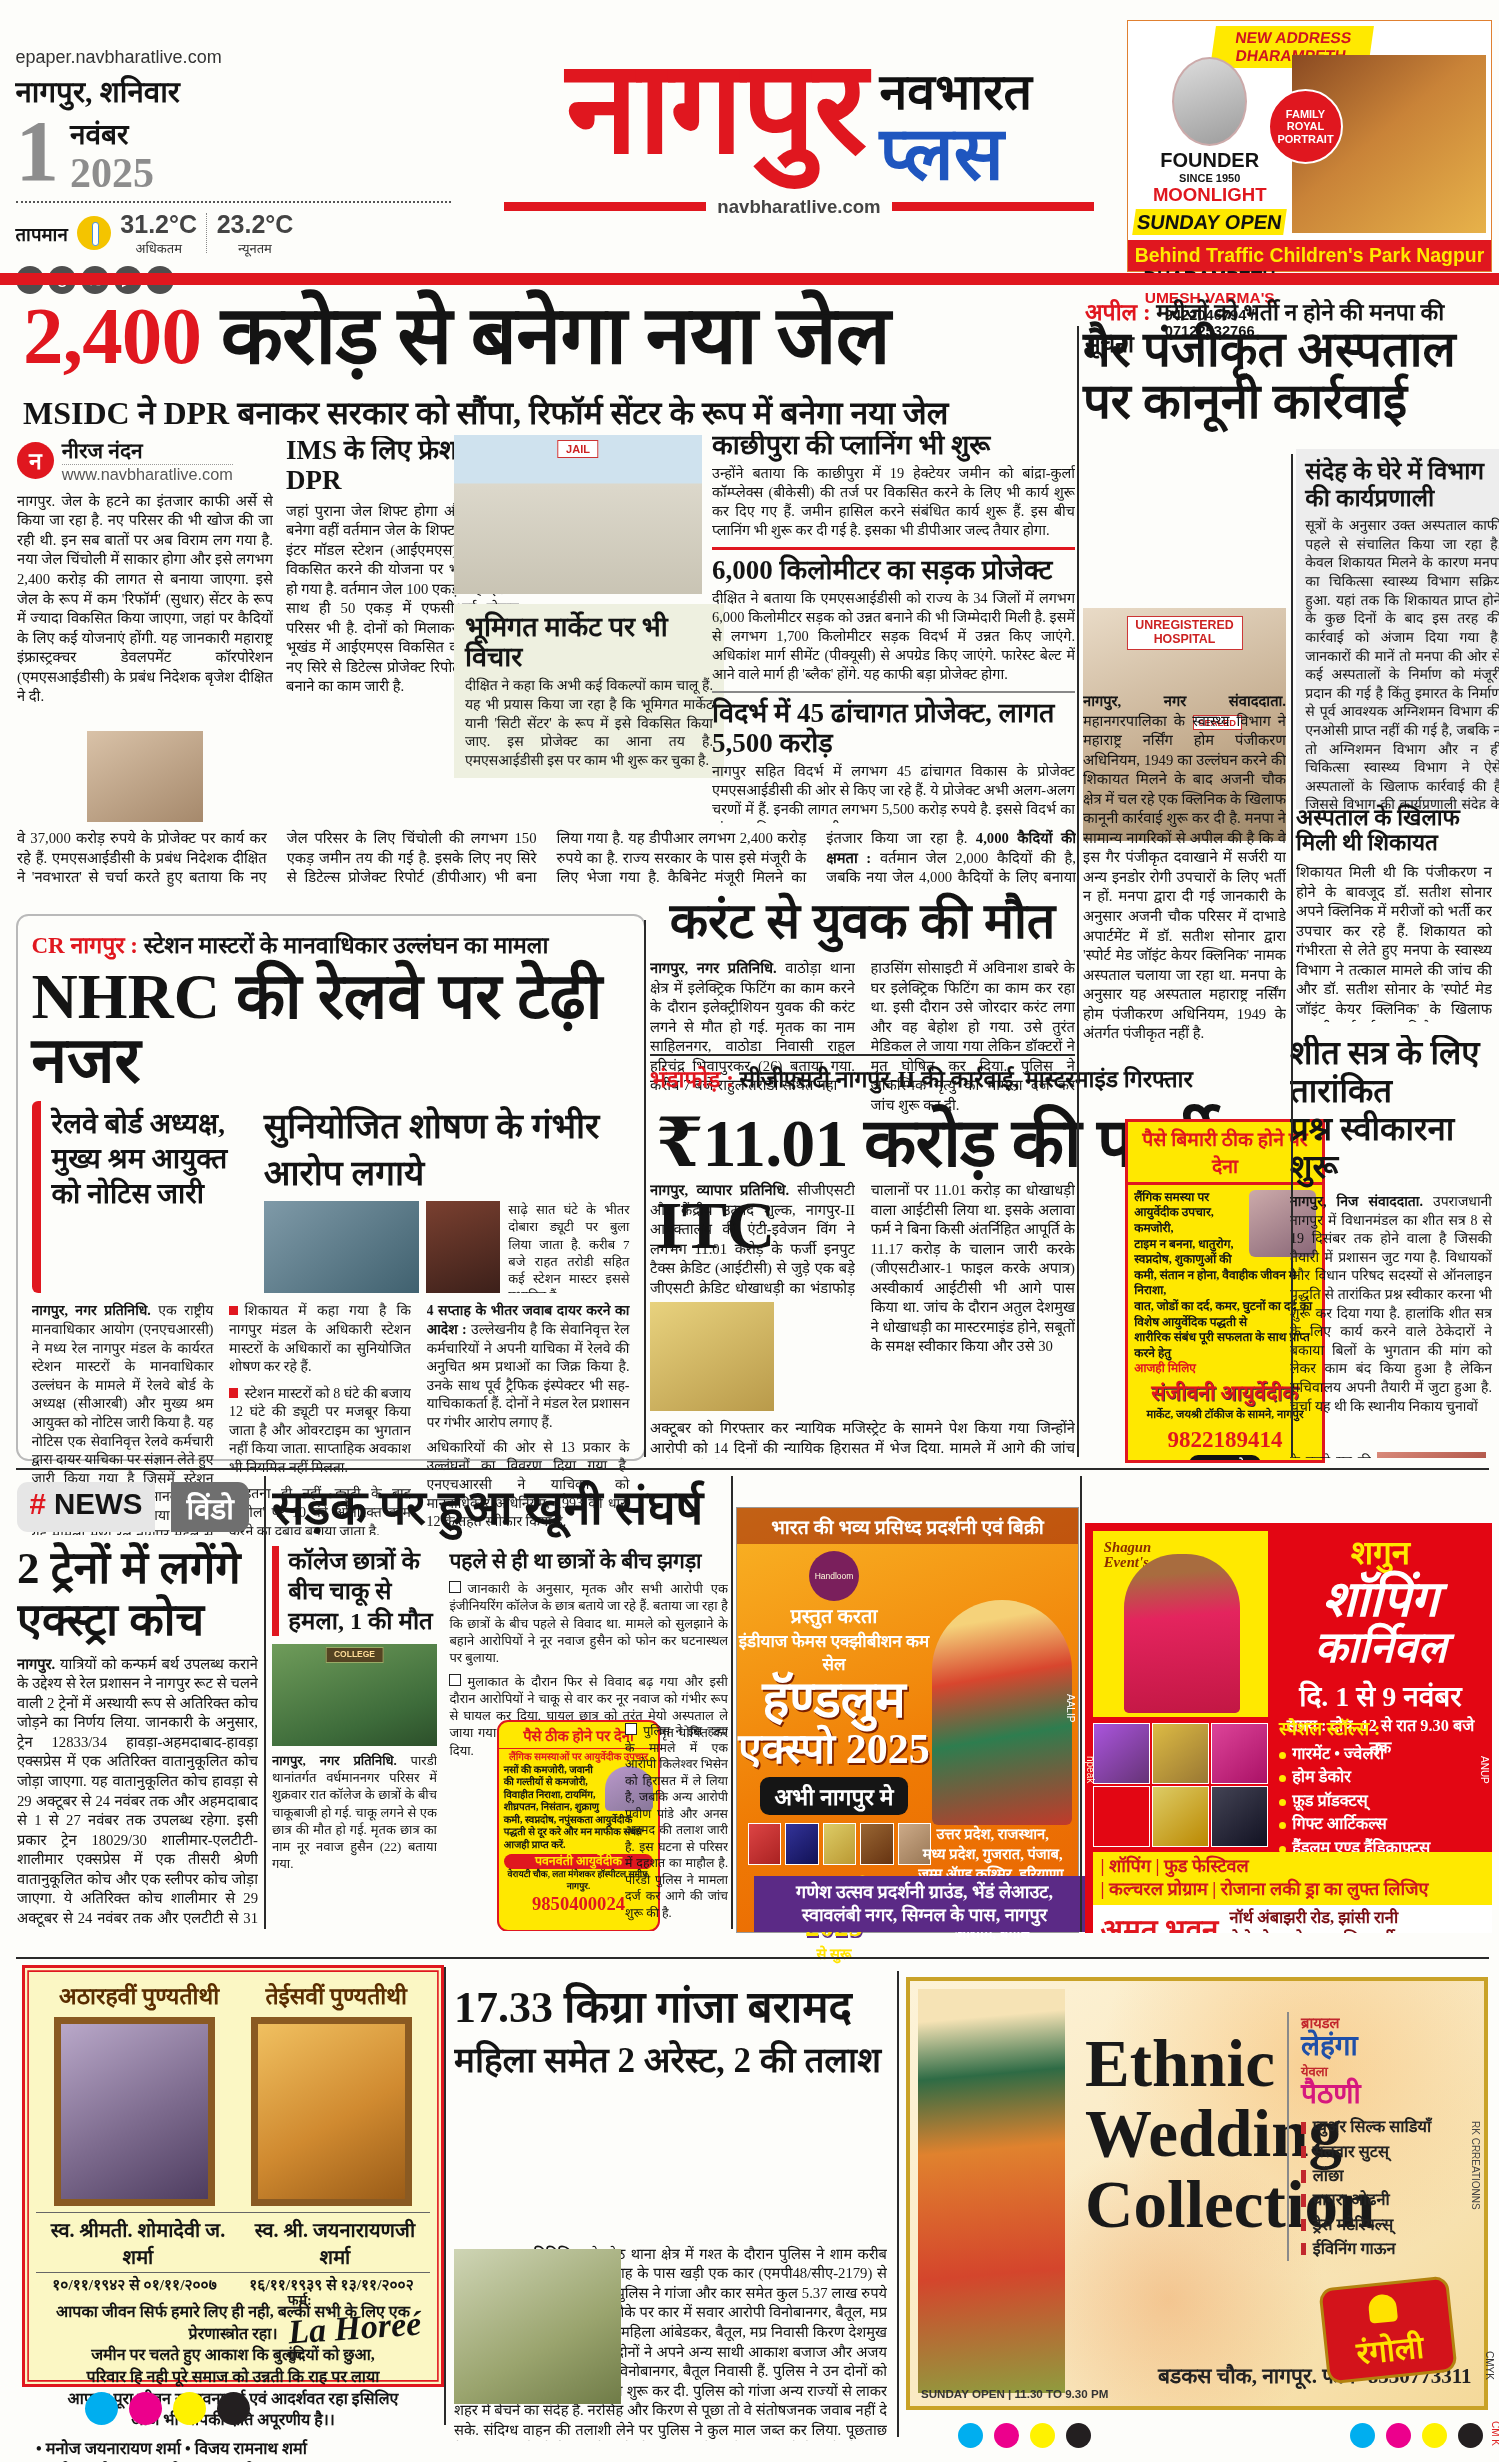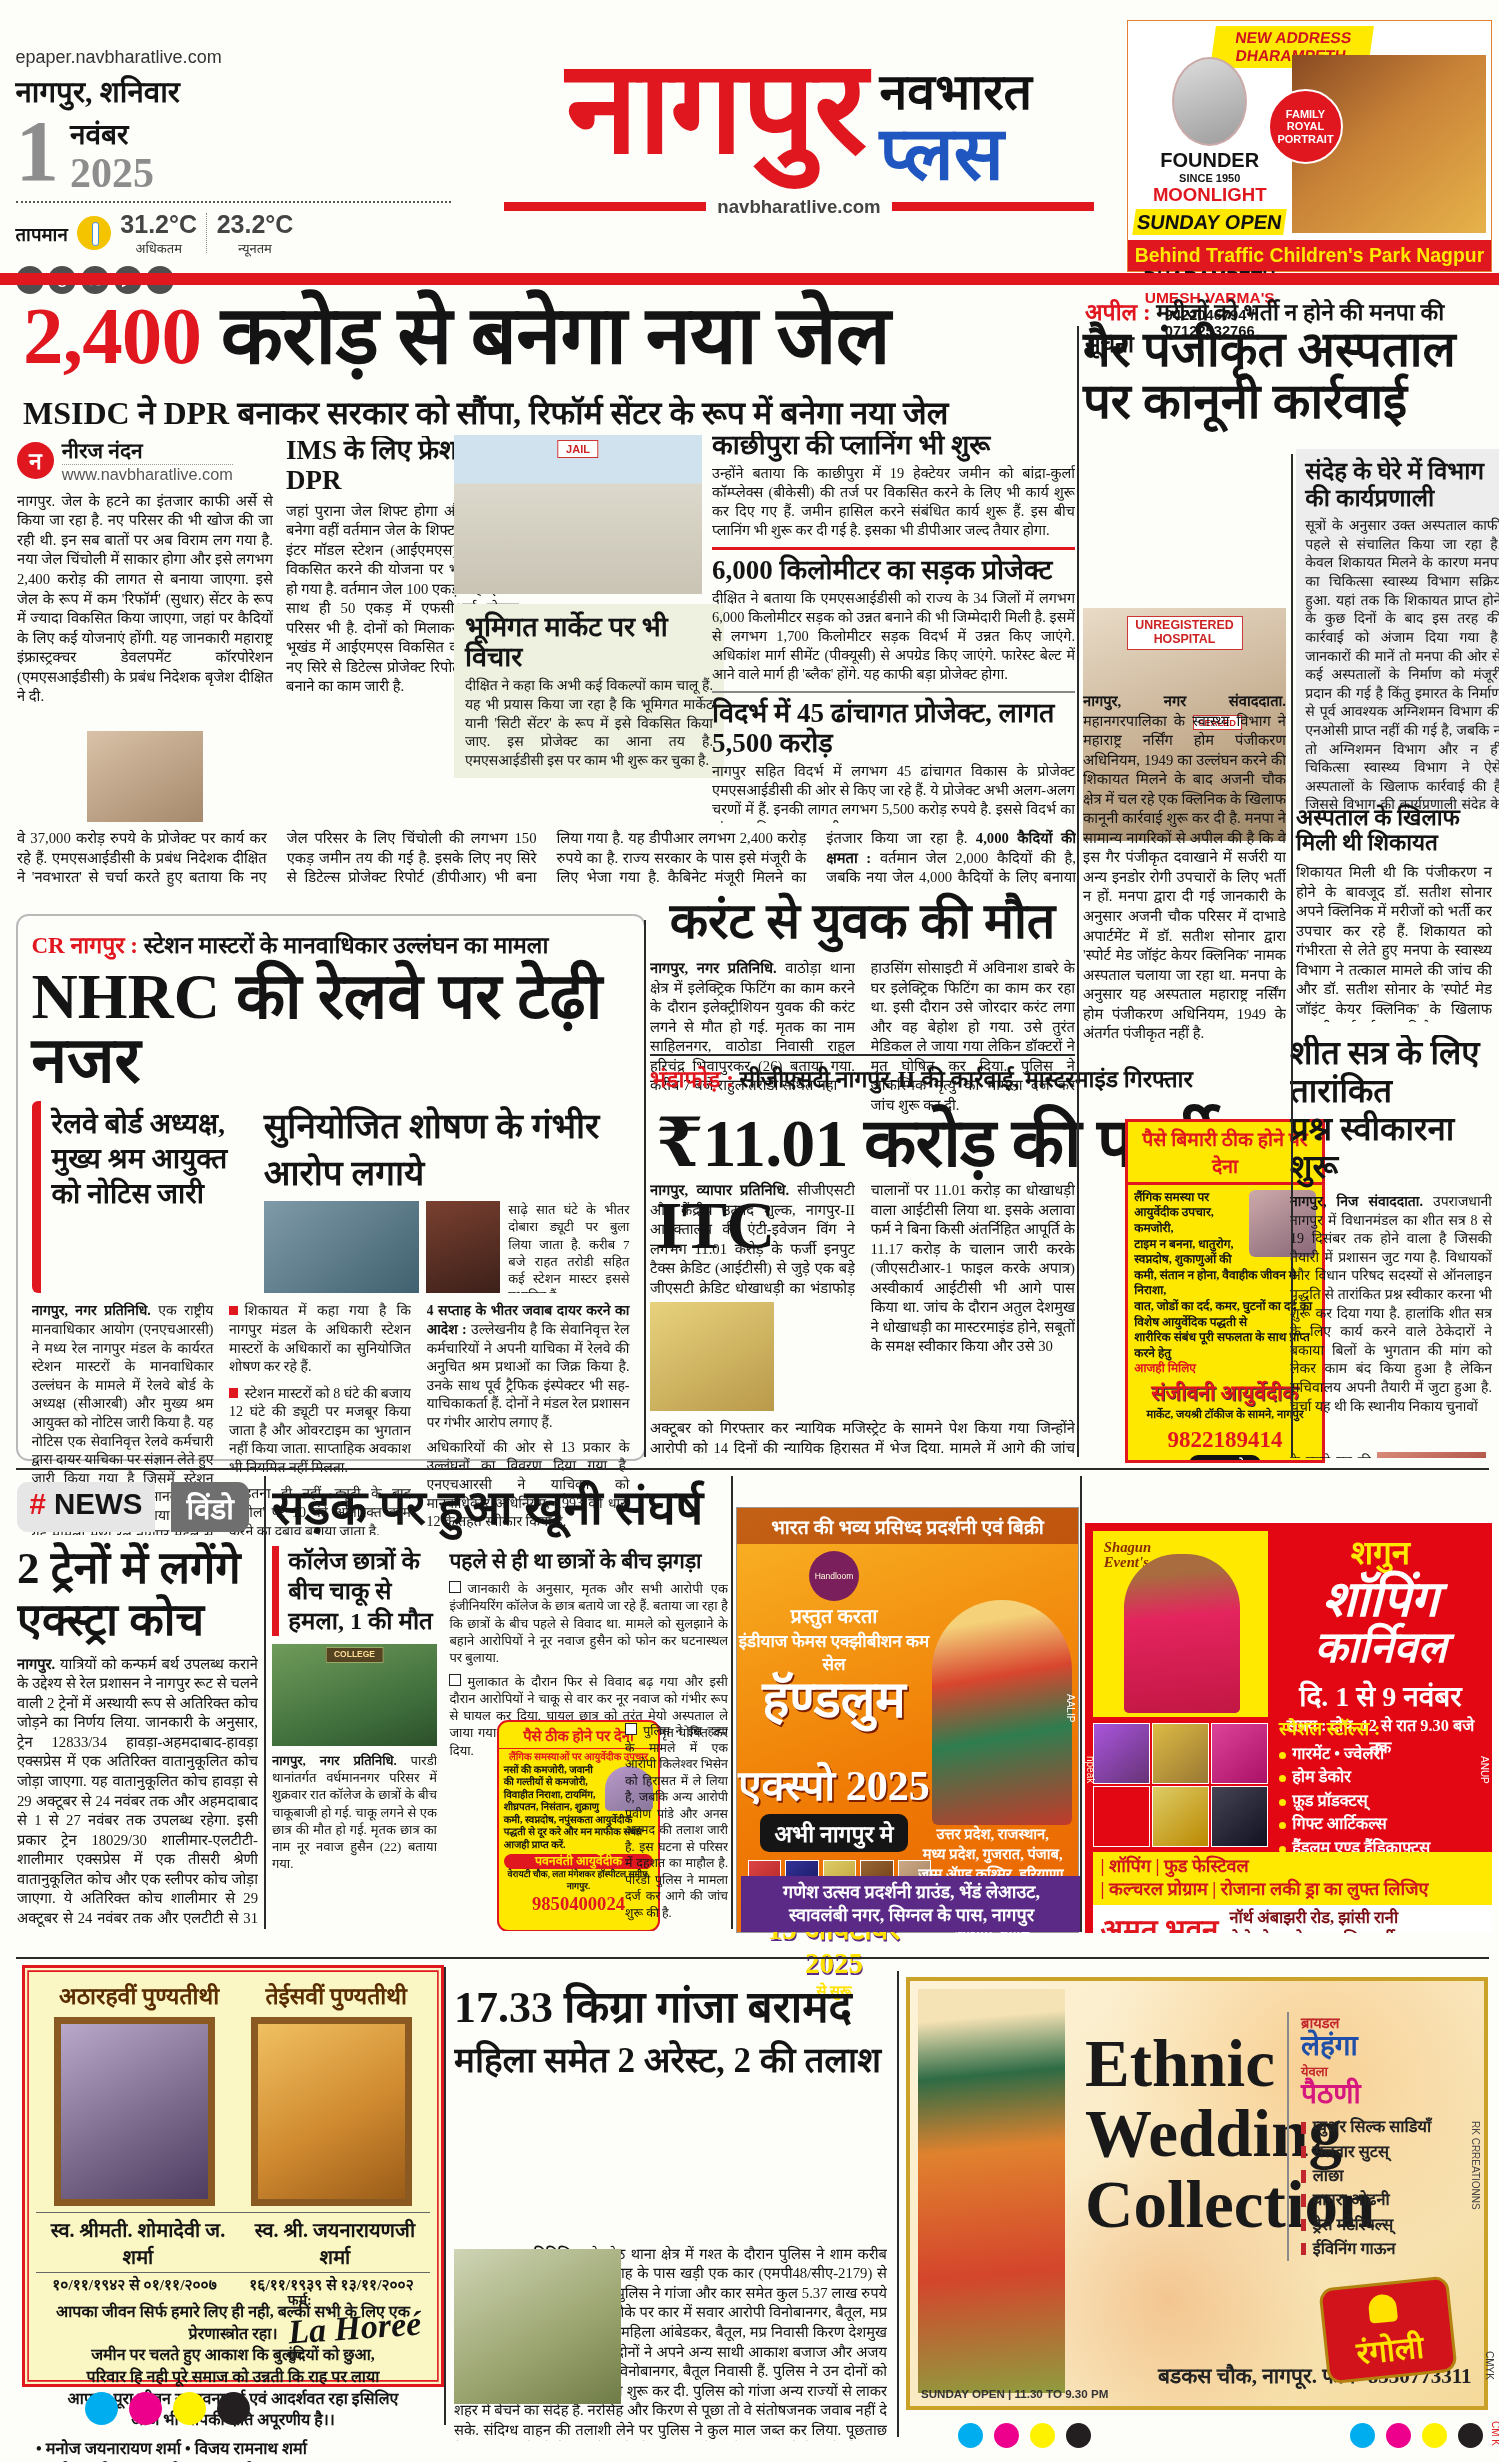--- a/index.html
+++ b/index.html
@@ -113,28 +113,28 @@
   .clash-sub2{font-size:21px;font-weight:bold;}
   .sqb{display:inline-block;width:10px;height:10px;border:1.6px solid #222;background:#fff;margin-right:6.2px;}
 
   
   .handloom{background:linear-gradient(160deg,#f9b425,#ef7a04 60%,#e86303);border:1.6px solid #999;text-align:center;color:#fff;}
   .hl-top{background:rgba(150,30,10,.55);color:#fff;font-weight:bold;font-size:19.4px;padding:4.7px 3.1px;}
   .hl-logo{width:50px;height:50px;border-radius:50%;background:#7a1f5c;color:#ffd;font-size:8.5px;display:flex;align-items:center;justify-content:center;margin:6.2px auto 1.6px;font-family:"Liberation Sans",sans-serif;}
   .hl-presents{font-size:20px;font-weight:bold;}
   .hl-sub{font-size:17px;font-weight:bold;}
   .hl-t1{font-size:51px;font-weight:bold;line-height:1;text-shadow:1.6px 2.3px 0 #7a1f00;}
-  .hl-t2{font-size:42px;font-weight:bold;line-height:1.1;text-shadow:1.6px 2.3px 0 #7a1f00;margin-top:37px;}
+  .hl-t2{font-size:42px;font-weight:bold;line-height:1.1;text-shadow:1.6px 2.3px 0 #7a1f00;}
   .hl-badge{display:inline-block;background:#151515;color:#fff;font-size:23px;font-weight:bold;border-radius:9.3px;padding:3.1px 14px;margin-top:4.7px;}
   .hl-thumbs{display:flex;gap:3.9px;justify-content:flex-start;margin:7.8px 0 6.2px;}
   .hl-thumb{width:40px;height:40px;border:1.6px solid #fff;}
   .hl-date{color:#ffe200;font-size:29px;font-weight:bold;text-shadow:0.8px 1.6px 0 #5b2a86;}
   .hl-datesub{color:#ffe200;font-size:14.7px;font-weight:bold;}
   .hl-states{font-size:14.7px;font-weight:bold;line-height:1.35;text-align:center;}
-  .hl-venue{position:absolute;left:4px;bottom:0;width:100%;background:#5b2a86;color:#fff;font-size:18px;font-weight:bold;padding:4.7px 0;line-height:1.3;}
+  .hl-venue{position:absolute;left:17px;bottom:0;width:100%;background:#5b2a86;color:#fff;font-size:18px;font-weight:bold;padding:4.7px 0;line-height:1.3;}
   .hl-model{position:absolute;right:6.2px;top:92px;width:140px;height:225px;border-radius:70px 70px 6.2px 6.2px;
     background:linear-gradient(170deg,#f5d27a 12%,#d8462e 35%,#2e7d4f 60%,#c23a2a);}
 
   
   .shagun{background:#e30613;overflow:hidden;}
   .sh-left{position:absolute;left:7.8px;top:7.8px;width:175px;height:186px;background:#ffe900;}
   .sh-model{position:absolute;left:31px;top:23px;width:116px;height:159px;border-radius:54px 54px 4.7px 4.7px;
     background:linear-gradient(175deg,#a86c3f 14%,#e4245e 40%,#c21744);}
   .sh-brand{position:absolute;left:11px;top:9.3px;color:#8a2c00;font-style:italic;font-weight:bold;font-size:14.7px;line-height:1;}
   .sh-right{position:absolute;left:194px;top:6.2px;width:203px;text-align:center;color:#fff;}

